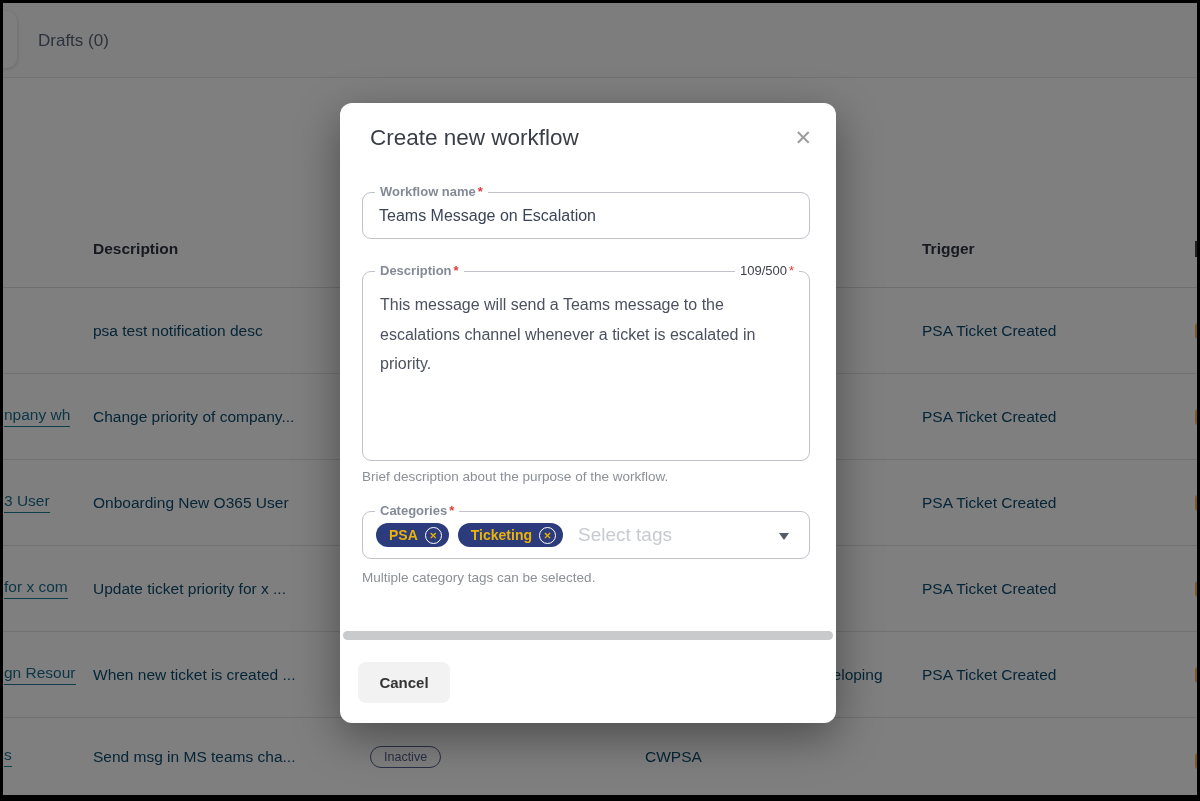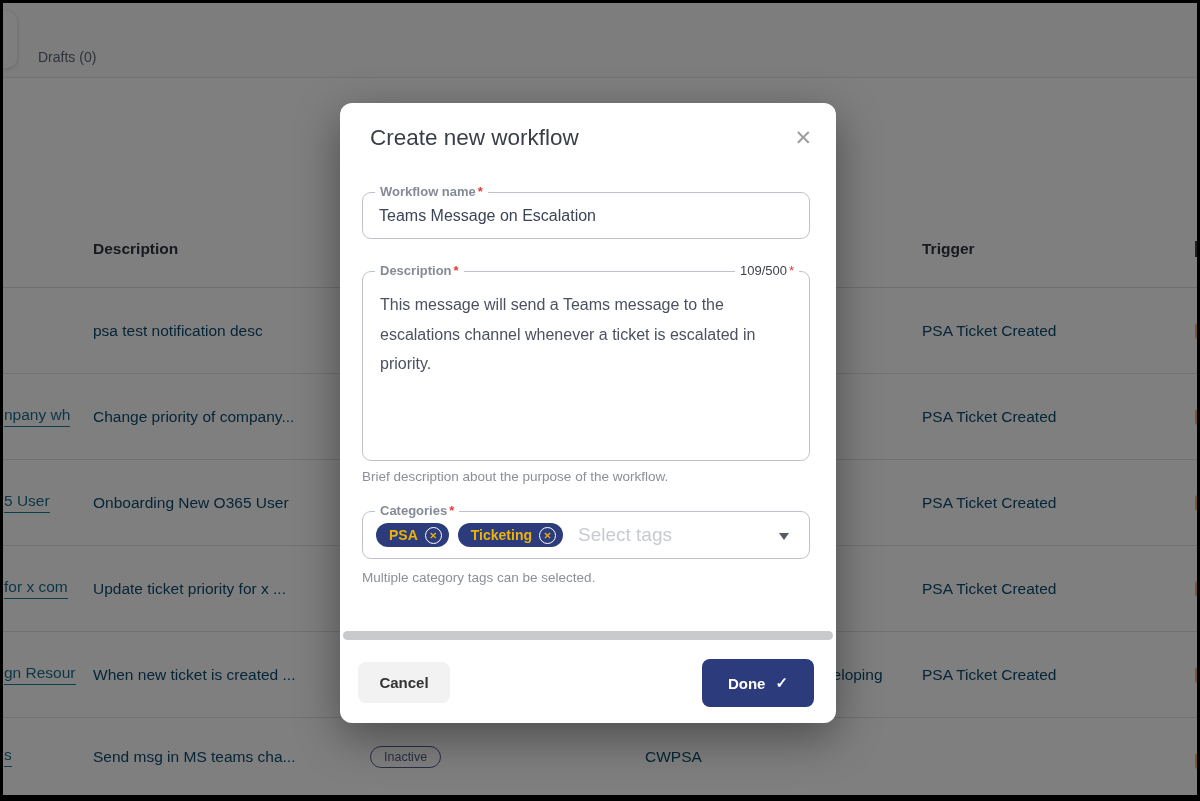--- a/index.html
+++ b/index.html
@@ -9,21 +9,21 @@
   .frame {
     position:relative; width:1200px; height:801px;
     border:3px solid #000; border-bottom-width:6px;
     background:#fff; overflow:hidden;
   }
   .page { position:absolute; inset:0; background:#fff; }
 
   
   .tabbar { position:absolute; left:0; top:0; width:100%; height:75px; background:#fbfbfc; border-bottom:1px solid #e4e5e9; }
   .partial-tab { position:absolute; left:0; top:8px; width:14px; height:57px; background:#fdfdfd; border-radius:0 10px 10px 0; box-shadow:0 1px 4px rgba(0,0,0,.18); }
-  .drafts-tab { position:absolute; left:35px; top:16px; height:75px; display:flex; align-items:center; font-size:14px; color:#5b6478; }
+  .drafts-tab { position:absolute; left:35px; top:0; height:75px; display:flex; align-items:center; font-size:17px; color:#5b6478; }
 
   .thead { position:absolute; left:0; top:207px; width:100%; height:78px; border-bottom:1px solid #dcdde1; }
   .th { position:absolute; top:0; height:78px; display:flex; align-items:center; font-size:15.5px; font-weight:600; color:#2f3440; }
   .th-desc { left:90px; }
   .th-trig { left:919px; }
   .th-frag { position:absolute; left:1192px; top:31px; width:5px; height:16px; background:#3f4246; }
 
   .row { position:absolute; left:0; width:100%; height:86px; border-bottom:1px solid #e2e3e7; }
   .row0{top:285px}.row1{top:371px}.row2{top:457px}.row3{top:543px}.row4{top:629px}.row5{top:715px; border-bottom:none; height:77px;}
   .cell { position:absolute; top:0; height:100%; display:flex; align-items:center; font-size:15.5px; color:#0c4a6e; white-space:nowrap; }
@@ -102,21 +102,21 @@
       <div class="cell name">
           <span>npany wh</span>
         </div>
       <div class="cell desc">Change priority of company...</div>
       <div class="cell trig">PSA Ticket Created</div>
       <div class="amber"></div>
     </div>
 
     <div class="row row2">
       <div class="cell name">
-          <span>5 User</span>
+          <span>3 User</span>
         </div>
       <div class="cell desc">Onboarding New O365 User</div>
       <div class="cell trig">PSA Ticket Created</div>
       <div class="amber"></div>
     </div>
 
     <div class="row row3">
       <div class="cell name">
           <span>for x com</span>
         </div>
@@ -178,18 +178,14 @@
           <span class="tag-x">✕</span>
         </span>
       <span class="tag-placeholder">Select tags</span>
       <span class="caret"></span>
     </div>
     <div class="helper h2">Multiple category tags can be selected.</div>
 
     <div class="hscroll"></div>
 
     <button class="btn-cancel">Cancel</button>
-    <button class="btn-done">
-        <span>Done</span>
-        <span class="done-check">✓</span>
-      </button>
   </div>
 </div>
 
 </body></html>

